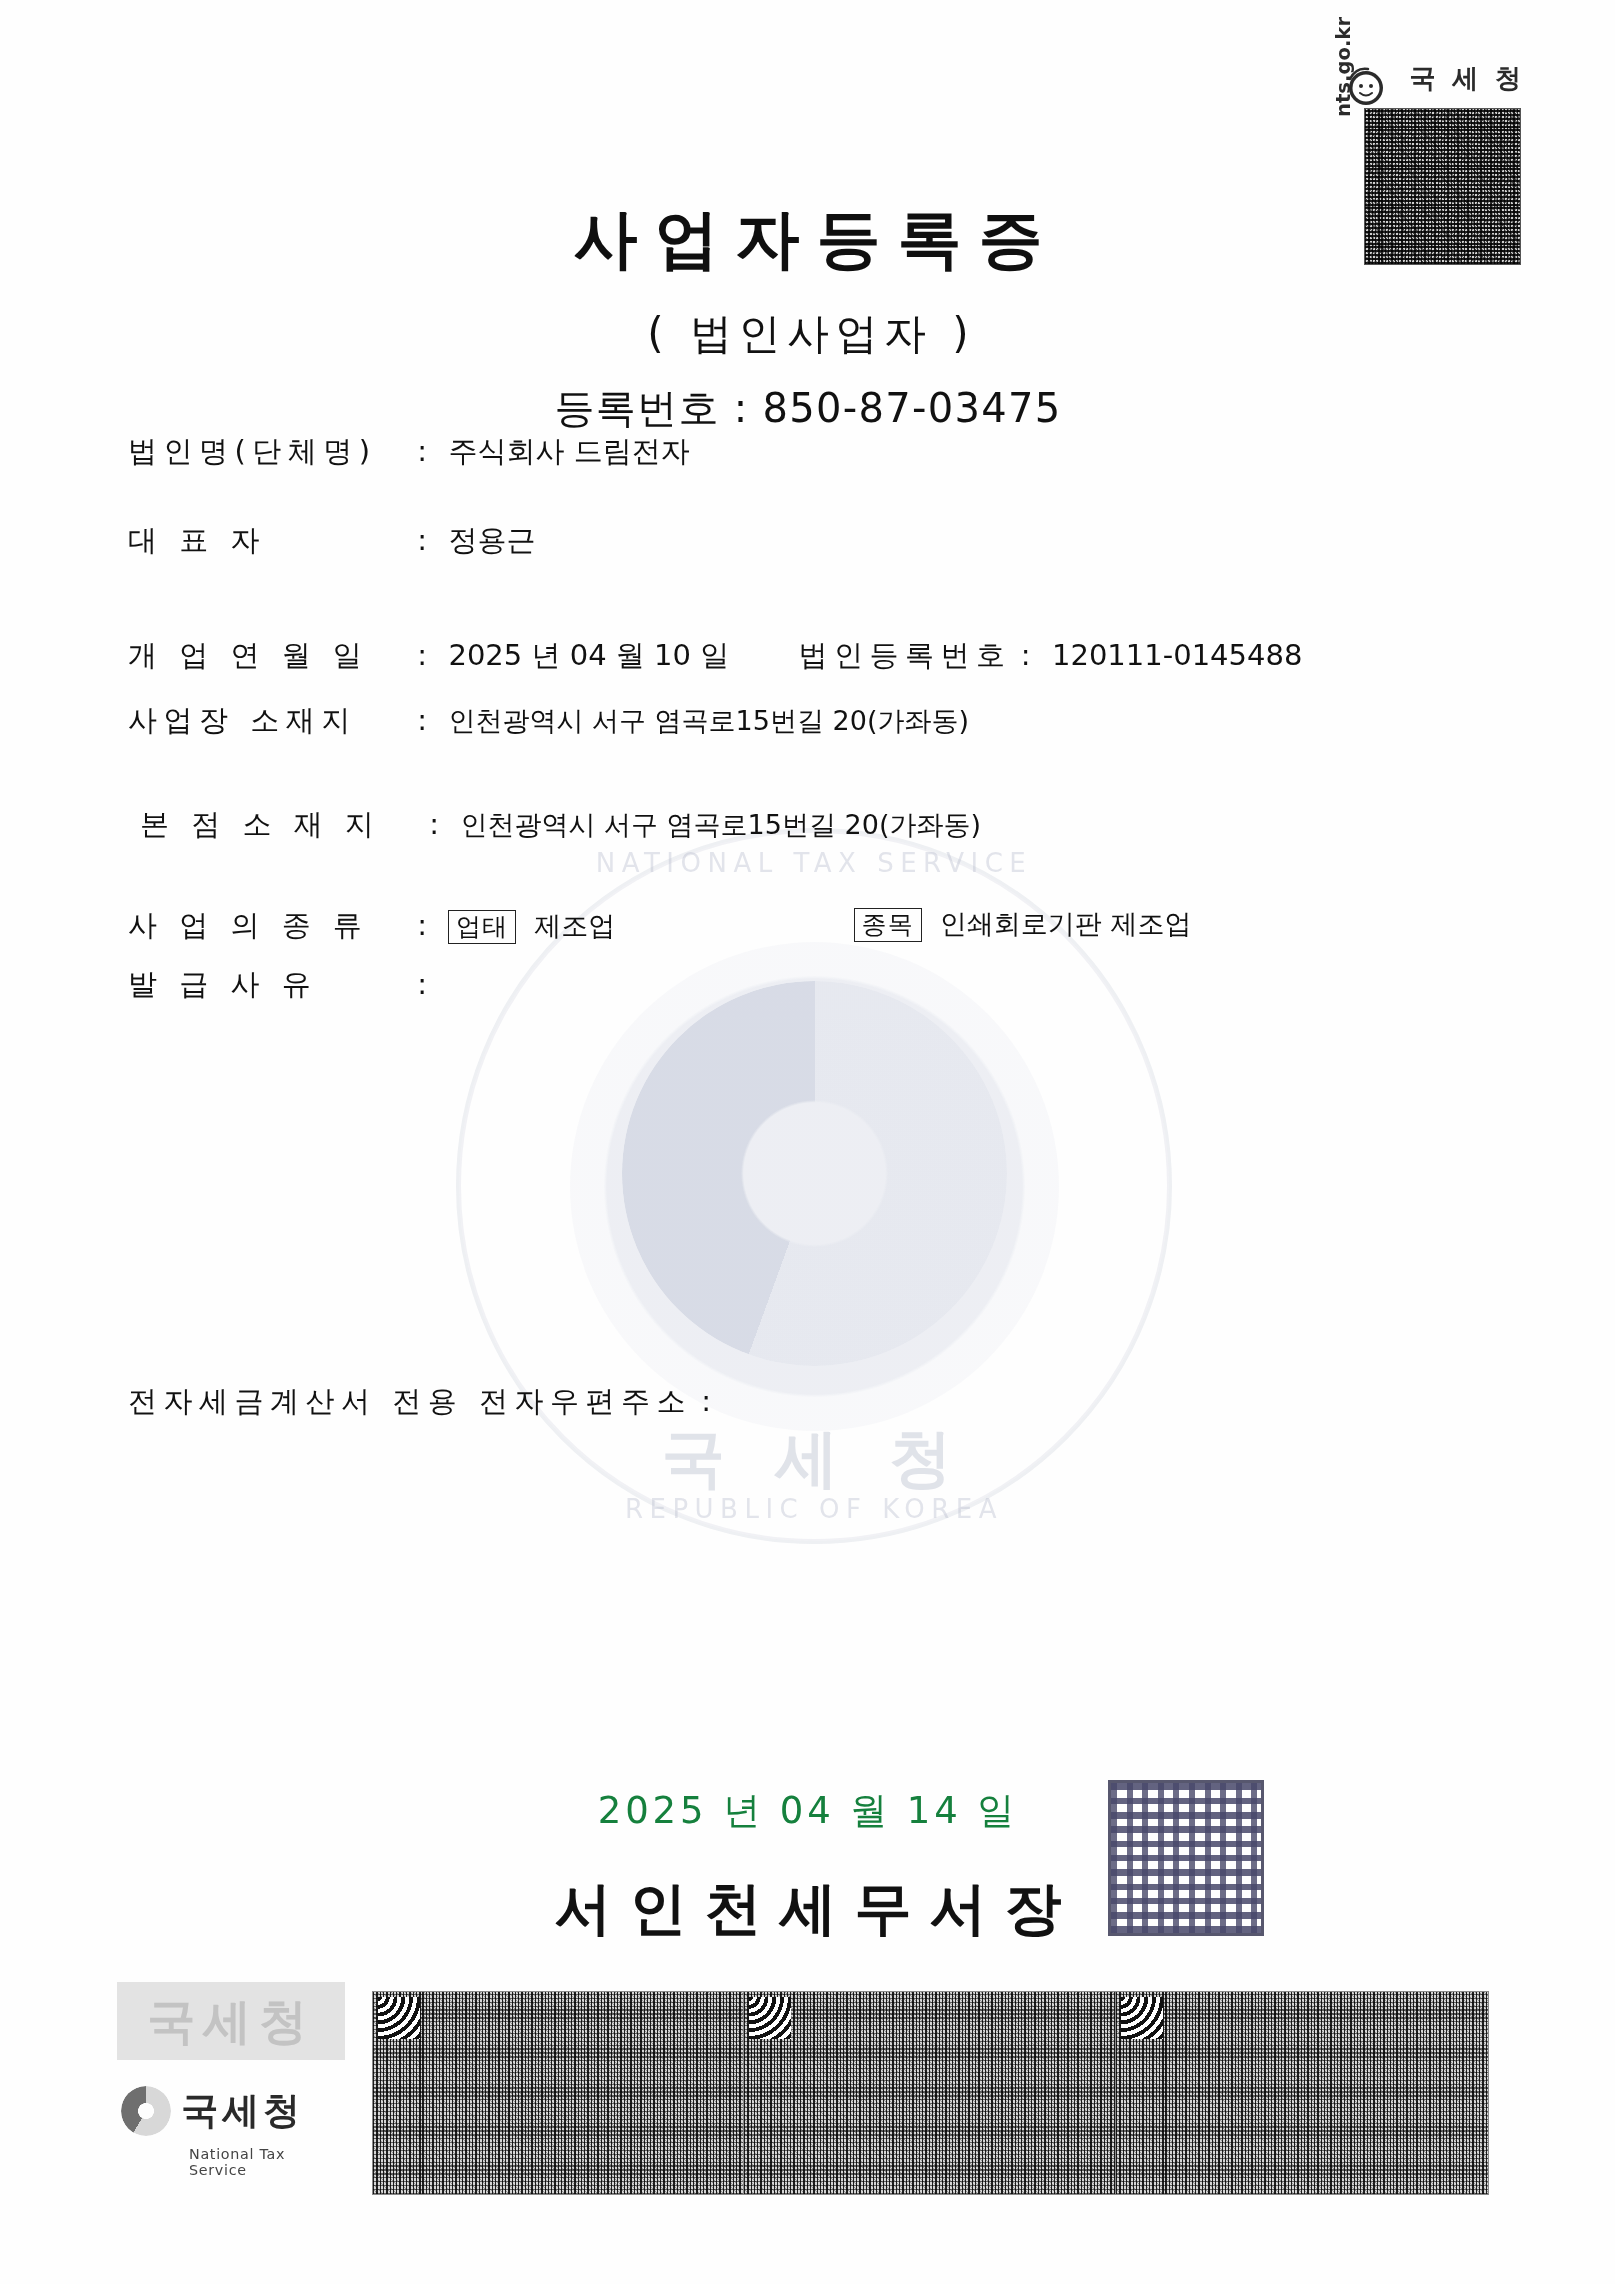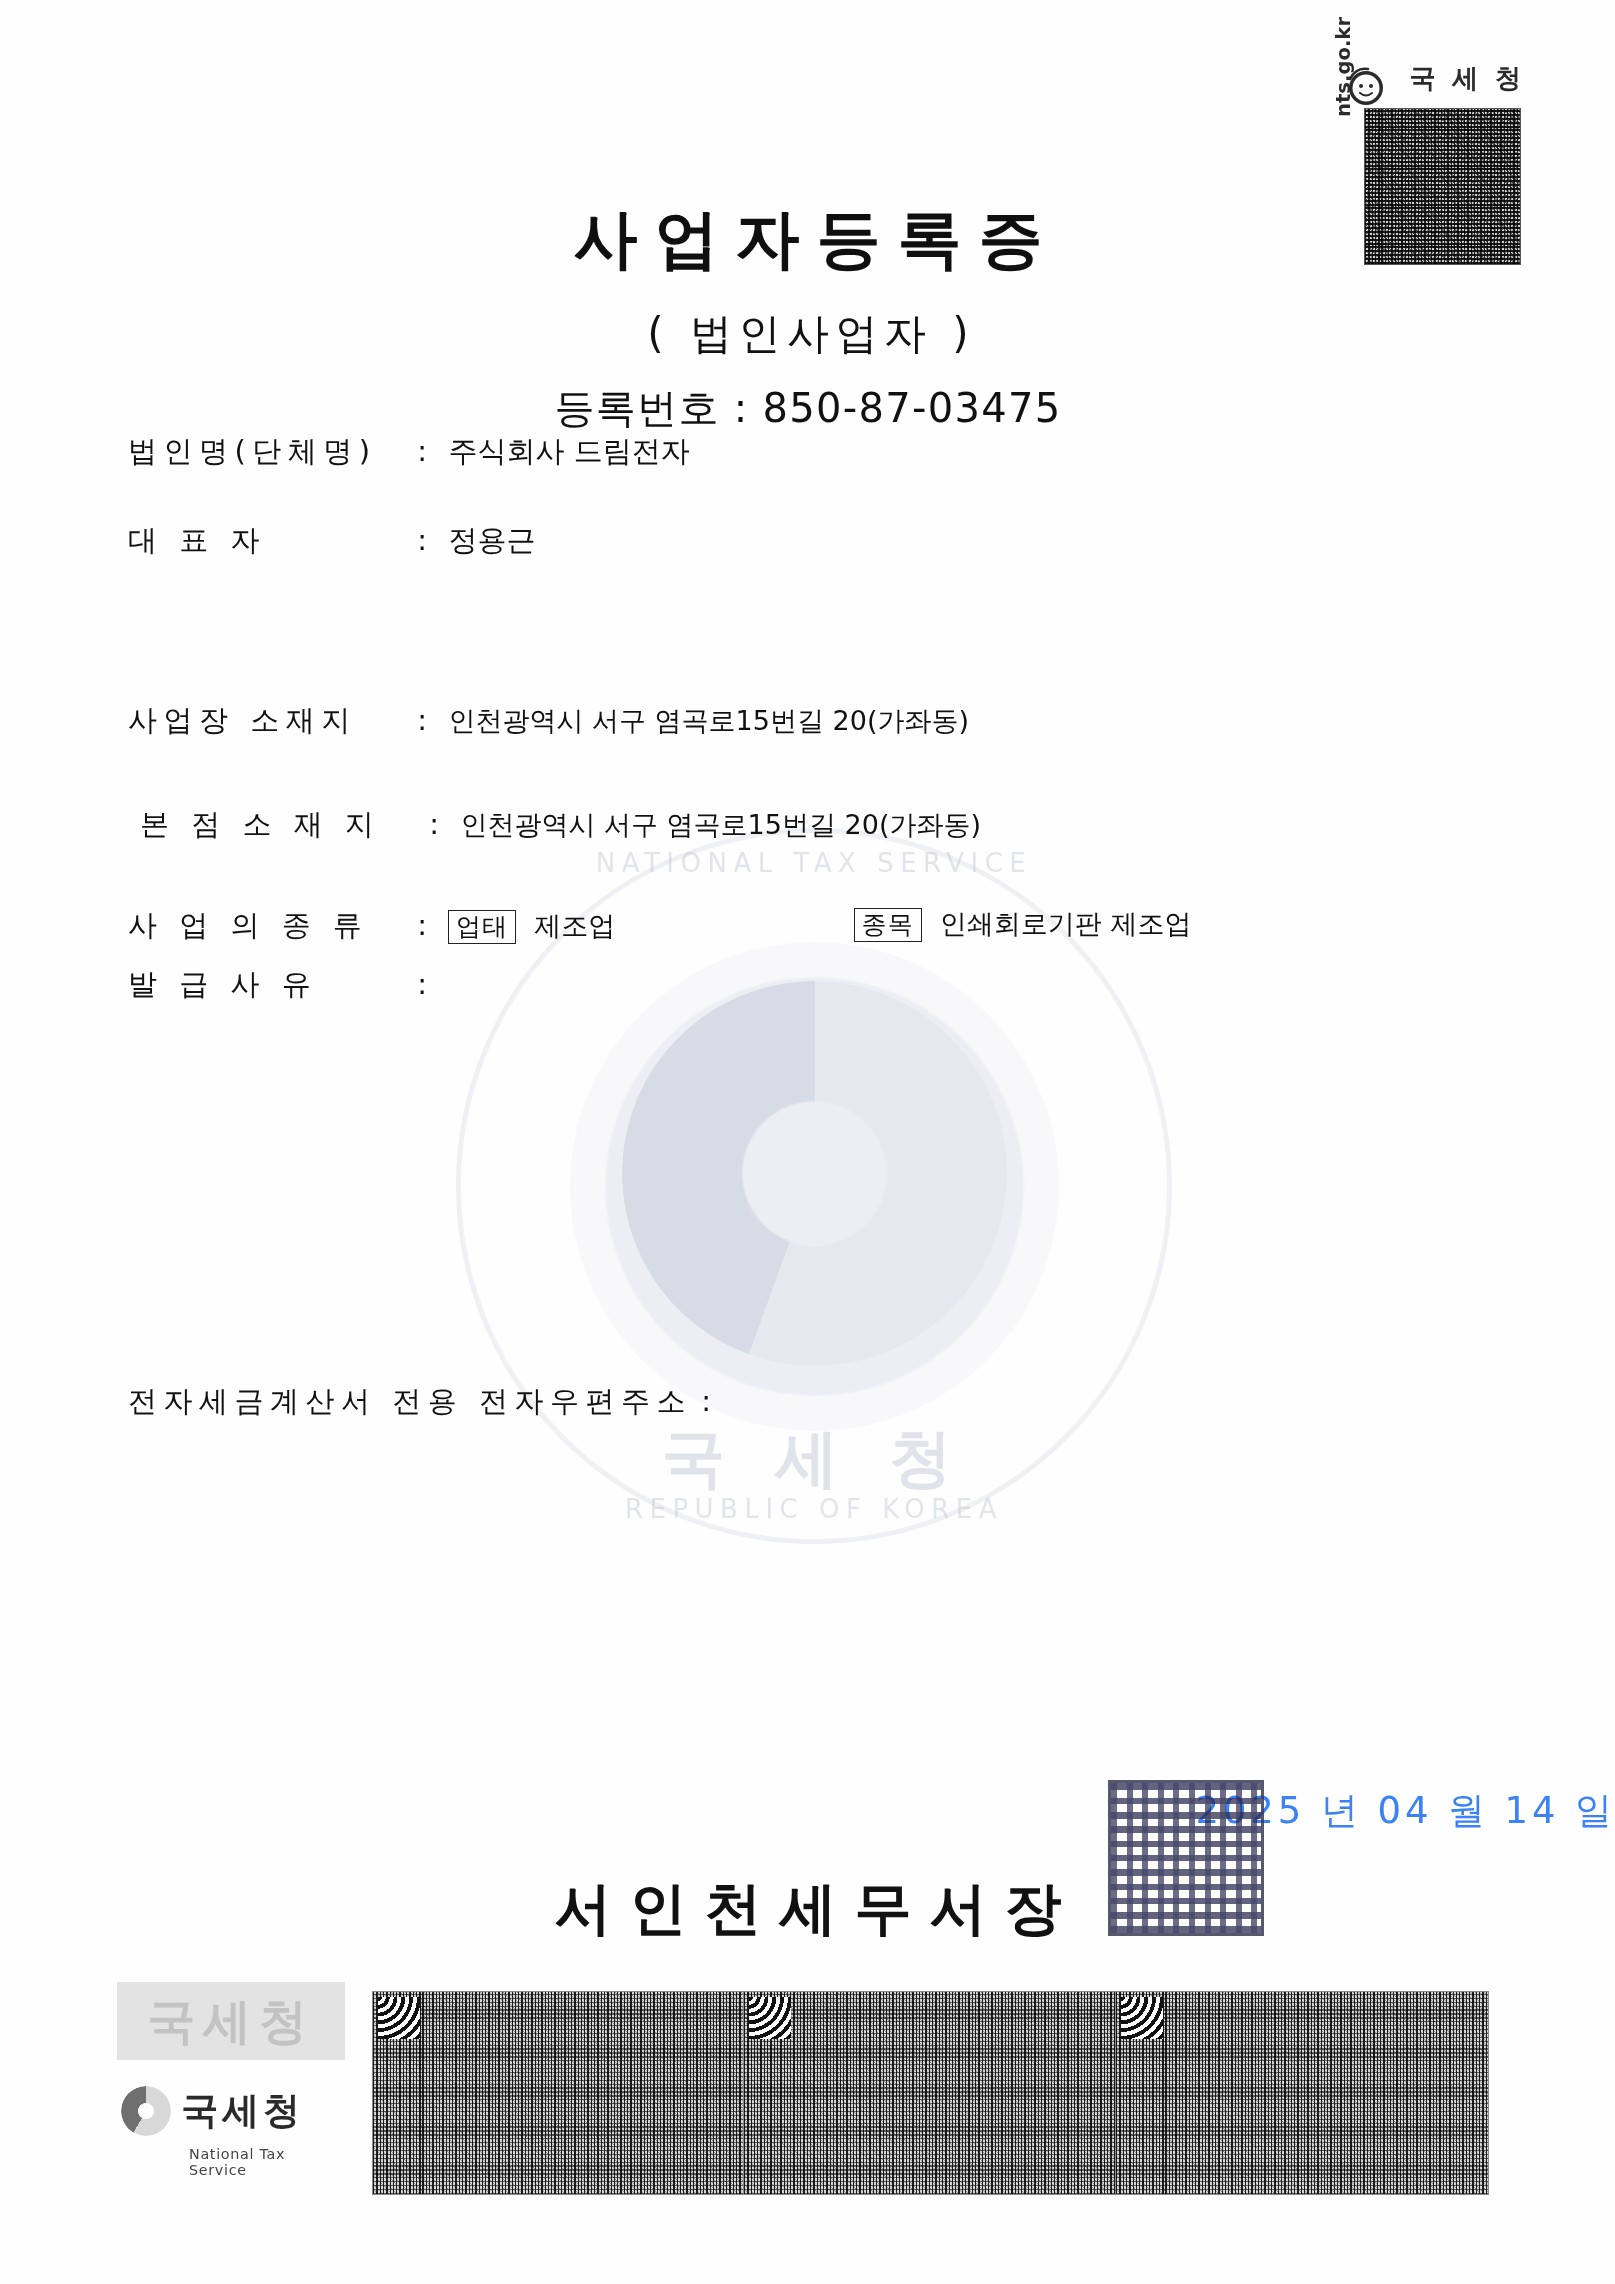--- a/index.html
+++ b/index.html
@@ -214,24 +214,24 @@
   }
   .watermark .wm-en-top { top: 17px; }
   .watermark .wm-en-bottom { bottom: 17px; }
 
   
   .issue-date {
     position: absolute;
     top: 1786px;
     left: 0;
     width: 100%;
-    text-align: right;
+    text-align: center;
     font-size: 37px;
     letter-spacing: 3.9px;
-    color: #3b82f6;
+    color: #15803d;
   }
   .office-name {
     position: absolute;
     top: 1871px;
     left: 0;
     width: 100%;
     text-align: center;
     font-size: 57px;
     font-weight: bold;
     letter-spacing: 18px;
@@ -364,20 +364,29 @@
     <span class="colon">:</span>
     <span class="value">주식회사 드림전자</span>
   </div>
 
   <div class="field row-rep">
     <span class="label label-w1">대     표     자</span>
     <span class="colon">:</span>
     <span class="value">정용근</span>
   </div>
 
+  <div class="field row-open">
+    <span class="label label-w1">개 업 연 월 일</span>
+    <span class="colon">:</span>
+    <span class="value">2025 년 04 월 10 일</span>
+    <span class="inline-gap"></span>
+    <span class="label">법인등록번호</span>
+    <span class="colon">:</span>
+    <span class="value">120111-0145488</span>
+  </div>
 
   <div class="field row-bizaddr">
     <span class="label label-w1">사업장 소재지</span>
     <span class="colon">:</span>
     <span class="value value-sm">인천광역시 서구 염곡로15번길 20(가좌동)</span>
   </div>
 
   <div class="field row-hqaddr">
     <span class="label label-w1">본 점 소 재 지</span>
     <span class="colon">:</span>

